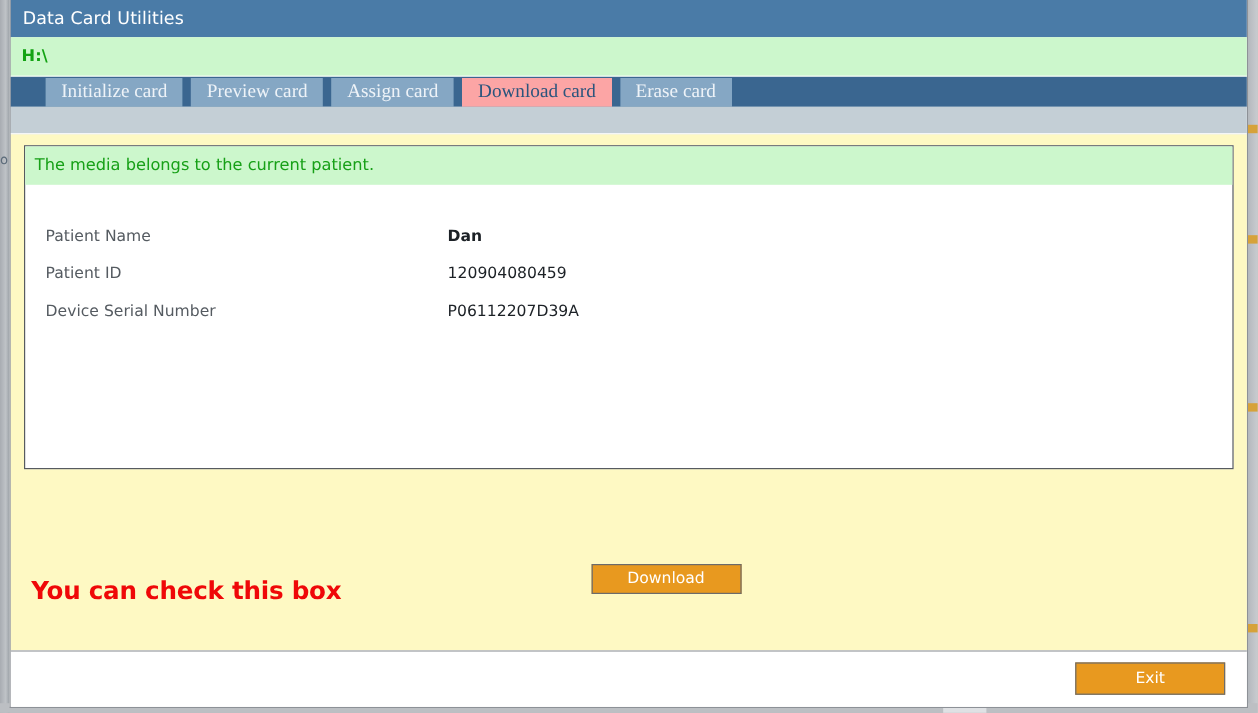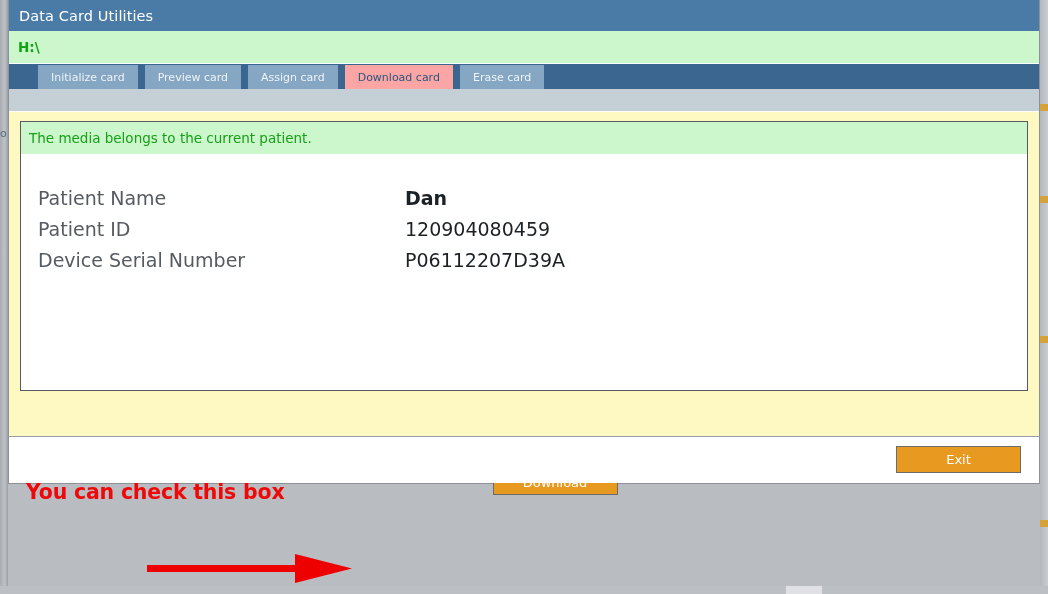--- a/index.html
+++ b/index.html
@@ -55,21 +55,21 @@
     line-height: 27px;
     color: #5c6b7a;
     overflow: hidden;
     white-space: nowrap;
   }
 
   
   #dialog {
     position: absolute;
     left: 8px; top: 0;
-    width: 1032px; height: 484px;
+    width: 1032px; height: 590px;
     background: #ffffff;
     border: 1px solid #8d9197;
     border-top: none;
     box-sizing: border-box;
     display: flex;
     flex-direction: column;
   }
 
   
   #titlebar {
@@ -107,26 +107,27 @@
     align-items: flex-end;
     padding-left: 29px;
     box-sizing: border-box;
   }
   .tab {
     height: 24px;
     margin-right: 7px;
     padding: 0 13px;
     display: flex;
     align-items: center;
-    font-size: 11px;
+    font-size: 16px;
     color: #eef3f8;
     background: #85a7c4;
     box-sizing: border-box;
     cursor: pointer;
     user-select: none;
+    font-family: Liberation Serif, serif;
   }
   .tab.active {
     background: #fca5a5;
     color: #2b557d;
   }
   #subtabbar {
     height: 22px;
     min-height: 22px;
     background: #c4cfd6;
     border-bottom: 1px solid #ffffff;
@@ -157,22 +158,21 @@
     padding-left: 8px;
     font-size: 13.5px;
   }
   #details {
     padding: 28px 0 0 17px;
   }
   .detail-row {
     display: flex;
     height: 31px;
     align-items: center;
-    font-size: 19px;
-    gap: 32px;
+    font-size: 13px;
   }
   .detail-label {
     width: 335px;
     color: #555b61;
   }
   .detail-value {
     color: #1c2126;
   }
   .detail-row.bold-val .detail-value { font-weight: bold; }
 

